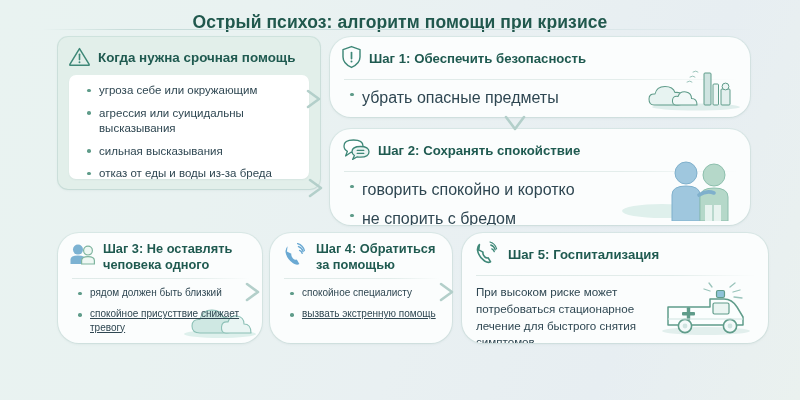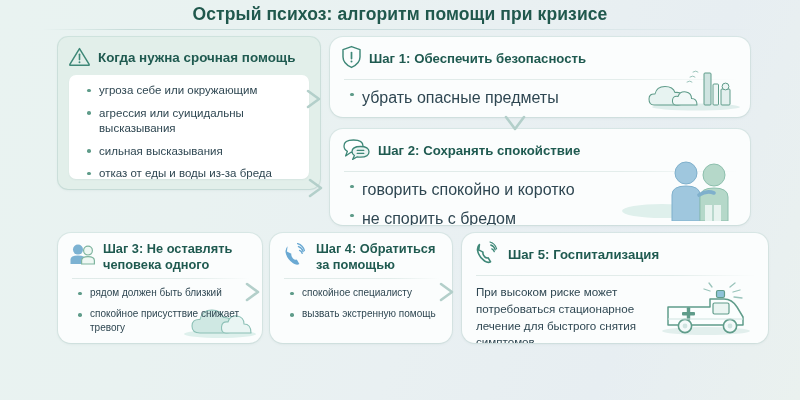--- a/index.html
+++ b/index.html
@@ -9,58 +9,58 @@
     font-family: "Liberation Sans", "DejaVu Sans", sans-serif;
   }
   body {
     background:
       linear-gradient(110deg, #e9f3f1 0%, #e9f2f1 28%, #e9f0f2 55%, #e7eef2 78%, #eaf1ef 100%);
     position: relative;
   }
 
   
   #title-bar {
-    position: absolute; left: 0; top: 0; width: 800px; height: 28px;
+    position: absolute; left: 0; top: 8px; width: 800px; height: 28px;
     display: flex; align-items: center; justify-content: center;
   }
   #page-title {
     font-size: 17.5px; font-weight: bold; color: #20584d;
     letter-spacing: .1px; white-space: nowrap;
   }
   #title-rule {
     position: absolute; left: 42px; top: 29px; width: 716px; height: 1px;
     background: linear-gradient(90deg, rgba(190,214,212,0) 0%, #c6dcd9 12%, #cddee0 60%, rgba(200,220,222,0) 100%);
   }
 
   
   .card {
     position: absolute;
     background: #fbfdfd;
-    border-radius: 13px;
+    border-radius: 21px;
     box-shadow: 0 1px 3px rgba(60,100,100,.10), 0 0 0 1px rgba(205,225,223,.55);
     overflow: hidden;
   }
   .card-head {
     display: flex; align-items: center; gap: 7px;
     padding: 8px 12px 6px 11px;
   }
   .card-head .htext {
     font-size: 13.2px; font-weight: bold; color: #1f5a50; line-height: 1.22;
   }
   .head-rule {
     height: 1px; margin: 0 12px 0 14px;
     background: linear-gradient(90deg, #dfeae8 0%, #e3edeb 70%, rgba(227,237,235,0) 100%);
   }
   .bullets { padding: 7px 12px 9px 20px; position: relative; z-index: 2; }
   .bullets li {
     list-style: none; position: relative;
     font-size: 16px; color: #2f4752; line-height: 1.32;
     padding-left: 12px; margin-bottom: 8px;
   }
-  .bullets li:last-child { margin-bottom: 0; }
+  .bullets li:last-child { margin-bottom: 0; text-decoration: underline; }
   .bullets li::before {
     content: ""; position: absolute; left: 0; top: 5.5px;
     width: 3.6px; height: 3.6px; border-radius: 50%; background: #5f9c8a;
   }
   .para {
     padding: 8px 14px 10px 14px; position: relative; z-index: 2;
     font-size: 11.6px; color: #2f4752; line-height: 1.45; max-width: 200px;
   }
 
   

